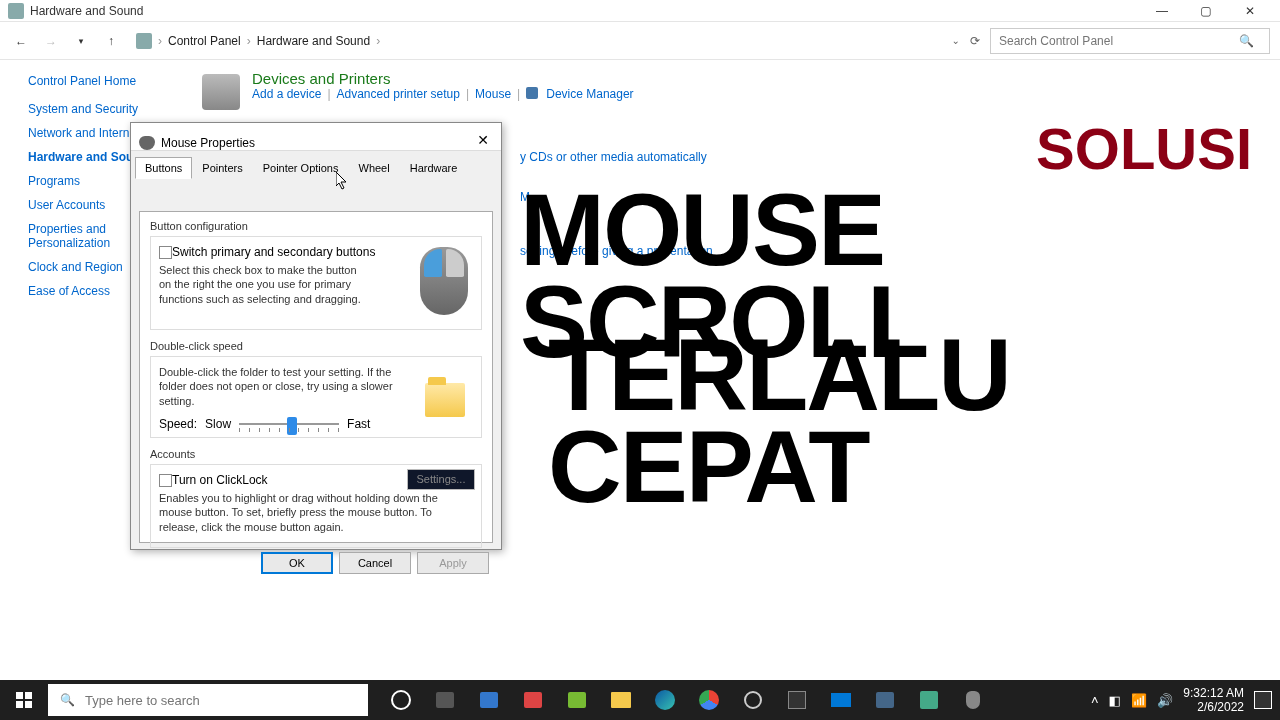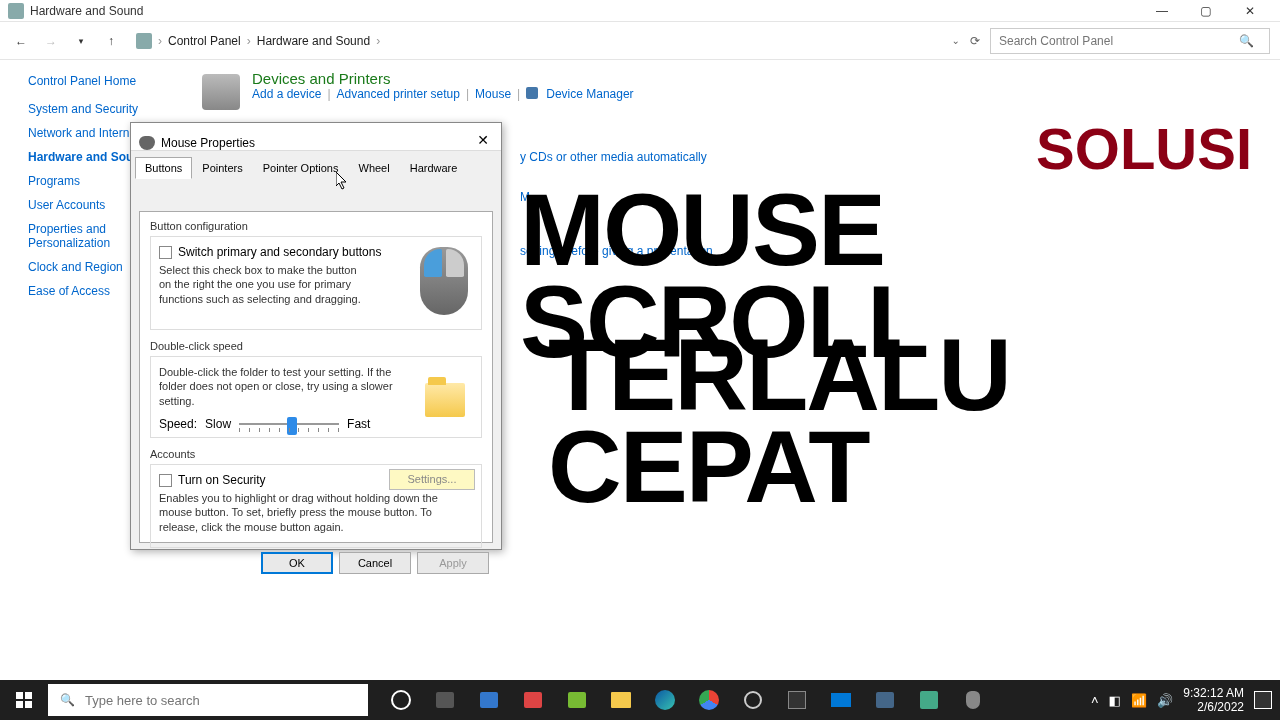--- a/index.html
+++ b/index.html
@@ -36,36 +36,36 @@
 .dlg-title{height:28px;background:#fff;display:flex;align-items:flex-end;padding:0 8px;border-bottom:1px solid #ddd}
 .dlg-title .mouse-icon{width:16px;height:14px;margin-right:6px;background:#666;border-radius:6px 6px 8px 8px}
 .dlg-title span{flex:1;font-size:12px}
 .dlg-close{width:20px;height:20px;display:flex;align-items:center;justify-content:center;font-size:14px}
 .tabs{display:flex;padding:6px 4px 17px;background:#f0f0f0}
 .tab{padding:4px 9px;font-size:11px;background:#f0f0f0;border:1px solid transparent;cursor:default}
 .tab.active{background:#fff;border:1px solid #aaa;border-bottom:1px solid #fff;position:relative;z-index:2}
 .tab-body{margin:16px 8px 8px;background:#fff;border:1px solid #aaa;height:332px;padding:8px 10px;position:relative;top:-1px}
 .group-label{font-size:11px;color:#333;margin-bottom:4px}
 .group-box{border:1px solid #ddd;padding:8px;margin-bottom:10px;position:relative}
-.chk-row{display:flex;align-items:center;gap:6px;font-size:11px;margin-bottom:4px}
+.chk-row{display:flex;align-items:center;font-size:11px;margin-bottom:4px}
 .chk{width:13px;height:13px;border:1px solid #888;background:#fff}
 .desc{font-size:11px;color:#333;line-height:1.3;max-width:210px}
 .mouse-img{position:absolute;right:8px;top:6px;width:58px;height:76px}
 .mouse-body{width:48px;height:68px;background:linear-gradient(#999,#666);border-radius:24px 24px 28px 28px;margin:4px auto 0;position:relative}
 .mouse-body::before{content:"";position:absolute;left:4px;top:2px;width:18px;height:28px;background:#4a9edb;border-radius:18px 2px 2px 2px}
 .mouse-body::after{content:"";position:absolute;right:4px;top:2px;width:18px;height:28px;background:#ccc;border-radius:2px 18px 2px 2px}
 .slider-row{display:flex;align-items:center;gap:8px;font-size:11px;margin-top:6px}
 .slider-track{width:100px;height:20px;position:relative}
 .slider-track::before{content:"";position:absolute;top:9px;left:0;right:0;height:2px;background:#999}
 .slider-thumb{position:absolute;top:3px;left:48px;width:10px;height:18px;background:#2e8be8;border-radius:2px}
 .slider-ticks{position:absolute;top:14px;left:0;right:0;display:flex;justify-content:space-between}
 .slider-ticks span{width:1px;height:4px;background:#888}
 .folder-icon{position:absolute;right:16px;top:26px;width:40px;height:34px;background:linear-gradient(#ffe9a8,#f5c94c);border-radius:2px}
 .folder-icon::before{content:"";position:absolute;top:-6px;left:3px;width:18px;height:8px;background:#f5c94c;border-radius:2px 2px 0 0}
-.settings-btn{position:absolute;right:6px;top:20px;width:86px;height:21px;background:#fef9c3;border:1px solid #bbb;font-size:11px;color:#888;text-align:center;line-height:19px}
+.settings-btn{position:absolute;right:6px;top:20px;width:68px;height:21px;background:#0f172a;border:1px solid #bbb;font-size:11px;color:#888;text-align:center;line-height:19px}
 .dlg-buttons{display:flex;justify-content:flex-end;gap:6px;padding:0 12px 10px}
 .dlg-btn{width:72px;height:22px;font-size:11px;background:#e9e9e9;border:1px solid #aaa;text-align:center;line-height:20px}
 .dlg-btn.primary{border:2px solid #0078d7;line-height:18px}
 .dlg-btn.disabled{color:#999}
 .cursor-img{position:absolute;left:336px;top:172px;width:14px;height:18px;z-index:200}
 .overlay-text{position:absolute;color:#000;font-weight:900;font-family:Arial,sans-serif;letter-spacing:-2px;line-height:0.9}
 .overlay-solusi{position:absolute;right:28px;top:115px;color:#8b0015;font-size:58px;font-weight:900;font-family:Arial,sans-serif}
 .taskbar{position:absolute;bottom:0;left:0;width:1280px;height:40px;background:#1f1f1f;display:flex;align-items:center}
 .start-btn{width:48px;height:40px;display:flex;align-items:center;justify-content:center}
 .start-grid{width:16px;height:16px;display:grid;grid-template-columns:1fr 1fr;gap:2px}
@@ -213,21 +213,21 @@
           </div>
           <span>Fast</span>
         </div>
         <div class="folder-icon"></div>
       </div>
 
       <div class="group-label">Accounts</div>
       <div class="group-box" style="height:84px">
         <div class="chk-row">
           <div class="chk"></div>
-          <span>Turn on Security</span>
+          <span>Turn on ClickLock</span>
         </div>
         <div class="settings-btn" style="top:4px">Settings...</div>
         <div class="desc" style="max-width:310px;margin-top:4px">Enables you to highlight or drag without holding down the mouse button. To set, briefly press the mouse button. To release, click the mouse button again.</div>
       </div>
     </div>
     <div class="dlg-buttons">
       <div class="dlg-btn primary">OK</div>
       <div class="dlg-btn">Cancel</div>
       <div class="dlg-btn disabled">Apply</div>
     </div>

